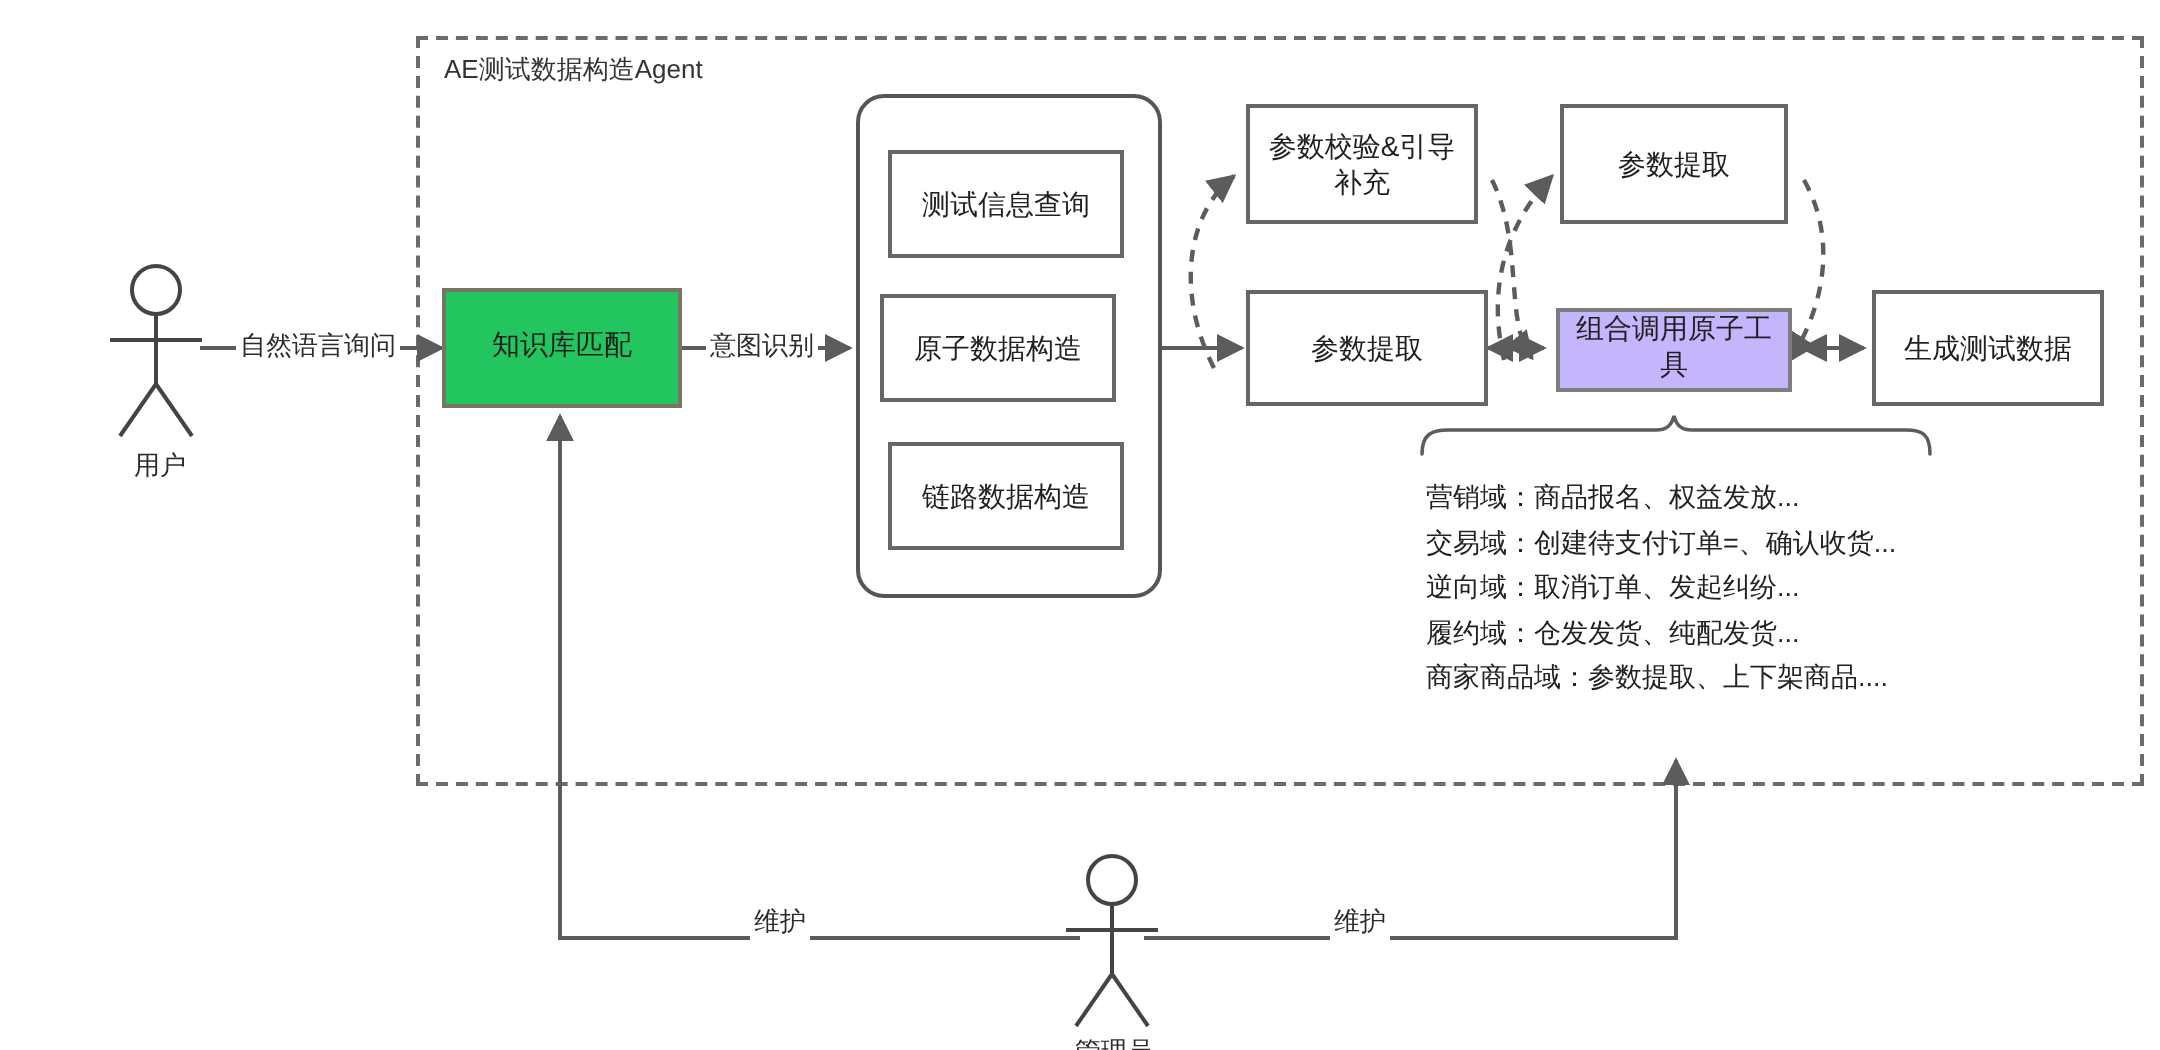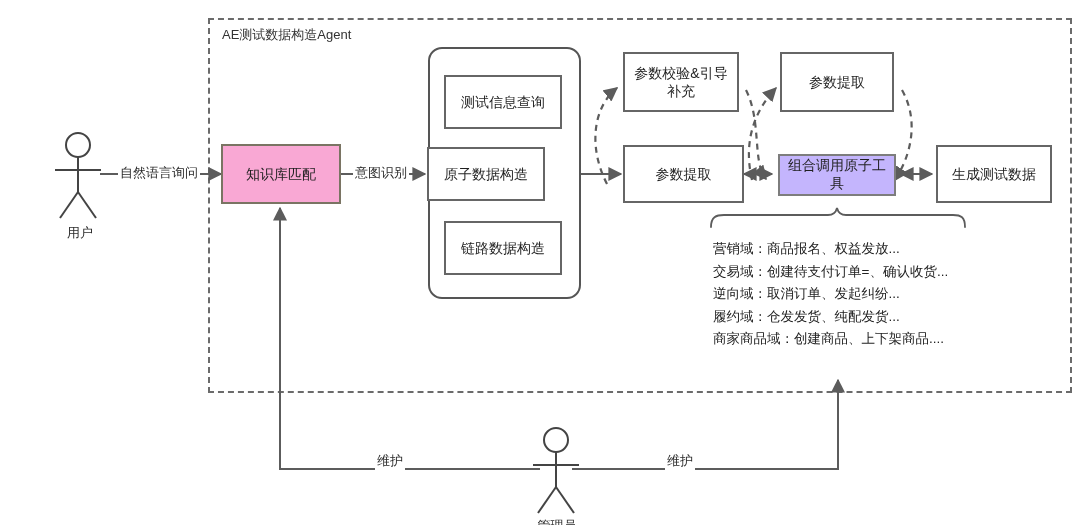--- a/index.html
+++ b/index.html
@@ -46,22 +46,23 @@
     white-space: nowrap;
   }
   .box {
     border: 2px solid #666666;
     background: #ffffff;
     font-size: 14px;
     color: #1f1f1f;
     padding: 2px 6px;
   }
   .box.beige {
-    background: #f9a8d4;
+    background: #22c55e;
     border-color: #7a7463;
+    font-family: Liberation Serif, serif;
   }
   .box.pink {
     background: #c4b5fd;
     border-color: #7d7d7d;
     font-family: Liberation Mono, monospace;
   }
   .group-box {
     border: 2px solid #555555;
     border-radius: 14px;
     background: #ffffff;
@@ -157,21 +158,21 @@
       <line x1="556" y1="475" x2="574" y2="501"></line>
     </g>
   </svg>
 
   <div class="node box beige" style="left:221px; top:132px; width:120px; height:60px;">知识库匹配</div>
 
   <div class="node group-box" style="left:428px; top:35px; width:153px; height:252px;"></div>
 
   <div class="node box" style="left:444px; top:63px; width:118px; height:54px;">测试信息查询</div>
 
-  <div class="node box" style="left:427px; top:135px; width:118px; height:54px;text-align:right;">原子数据构造</div>
+  <div class="node box" style="left:440px; top:135px; width:118px; height:54px;text-align:right;">原子数据构造</div>
 
   <div class="node box" style="left:444px; top:209px; width:118px; height:54px;">链路数据构造</div>
 
   <div class="node box" style="left:623px; top:40px; width:116px; height:60px;">参数校验&amp;引导补充</div>
 
   <div class="node box" style="left:780px; top:40px; width:114px; height:60px;">参数提取</div>
 
   <div class="node box" style="left:623px; top:133px; width:121px; height:58px;">参数提取</div>
 
   <div class="node box pink" style="left:778px; top:142px; width:118px; height:42px;">组合调用原子工具</div>
@@ -188,16 +189,16 @@
 
   <div class="actor-label" style="left:60px; top:212px; width:40px;text-align:center;">用户</div>
 
   <div class="actor-label" style="left:534px; top:505px; width:46px;">管理员</div>
 
   <div class="domain-list" style="left:713px; top:226px;">
     <span class="domain-line">营销域：商品报名、权益发放...</span>
     <span class="domain-line">交易域：创建待支付订单=、确认收货...</span>
     <span class="domain-line">逆向域：取消订单、发起纠纷...</span>
     <span class="domain-line">履约域：仓发发货、纯配发货...</span>
-    <span class="domain-line">商家商品域：创建商品、上下架商品....</span>
+    <span class="domain-line">商家商品域：参数提取、上下架商品....</span>
   </div>
 
 </div>
 
 </body></html>

